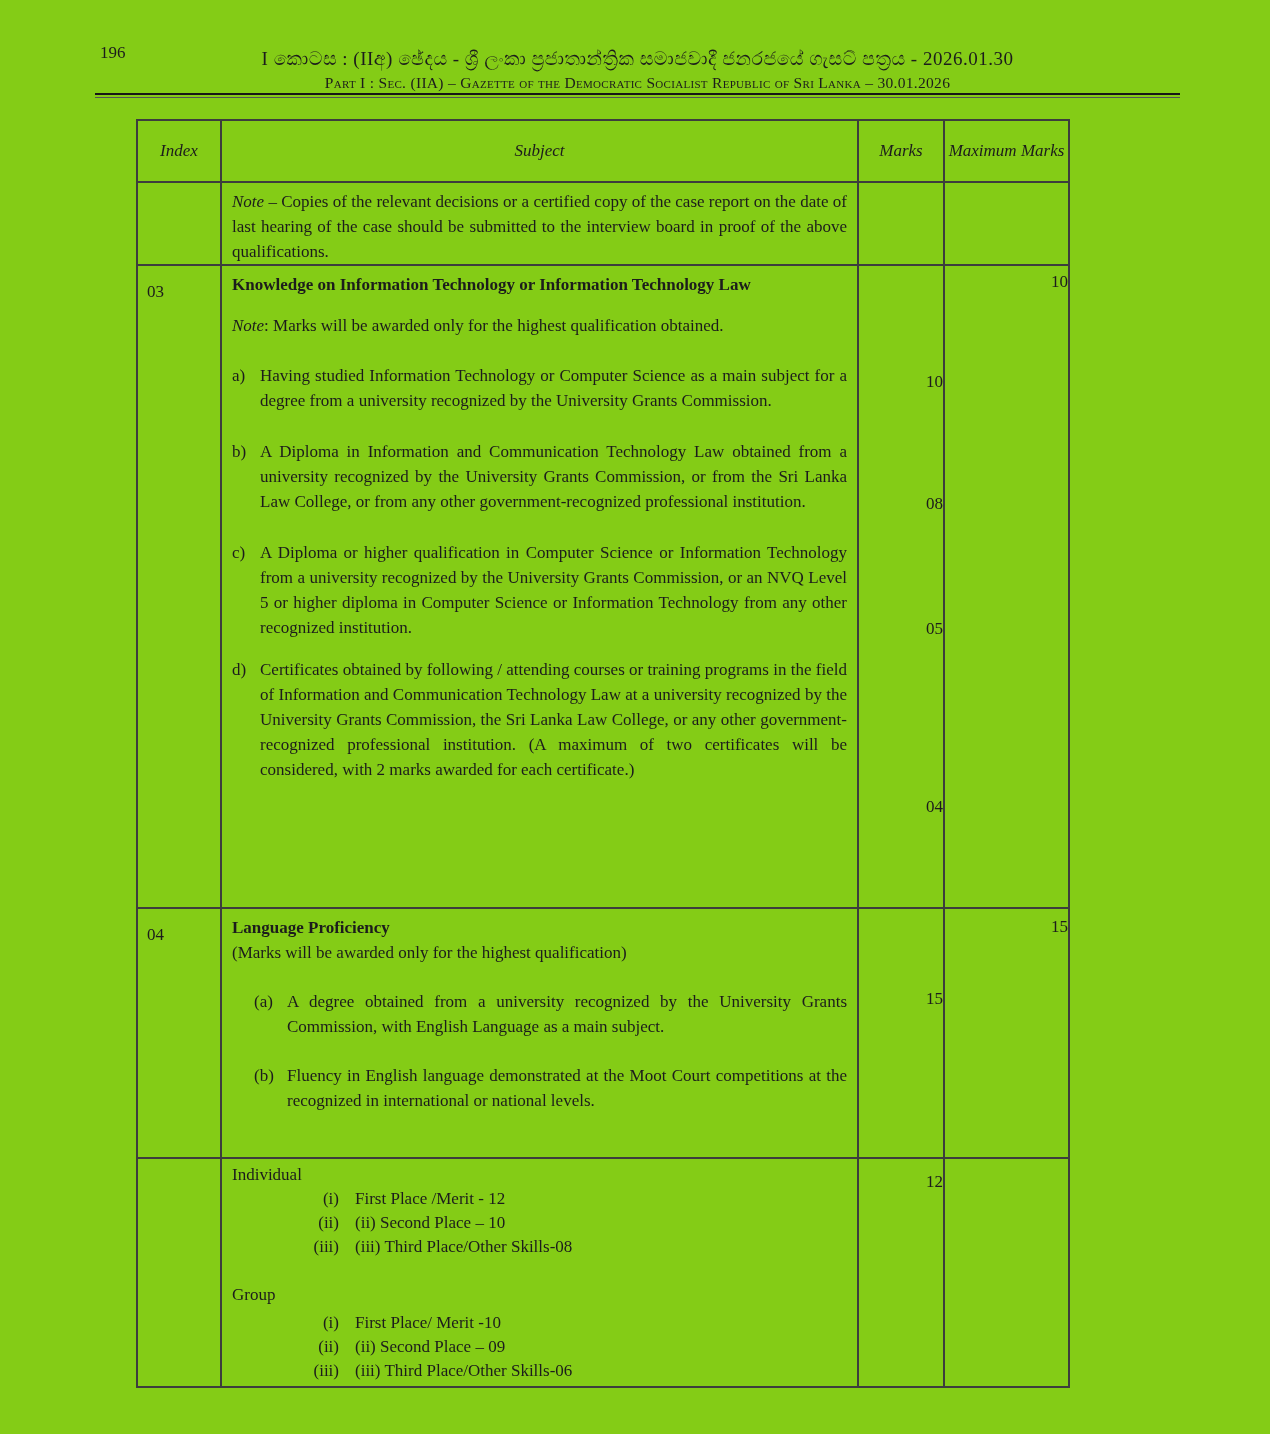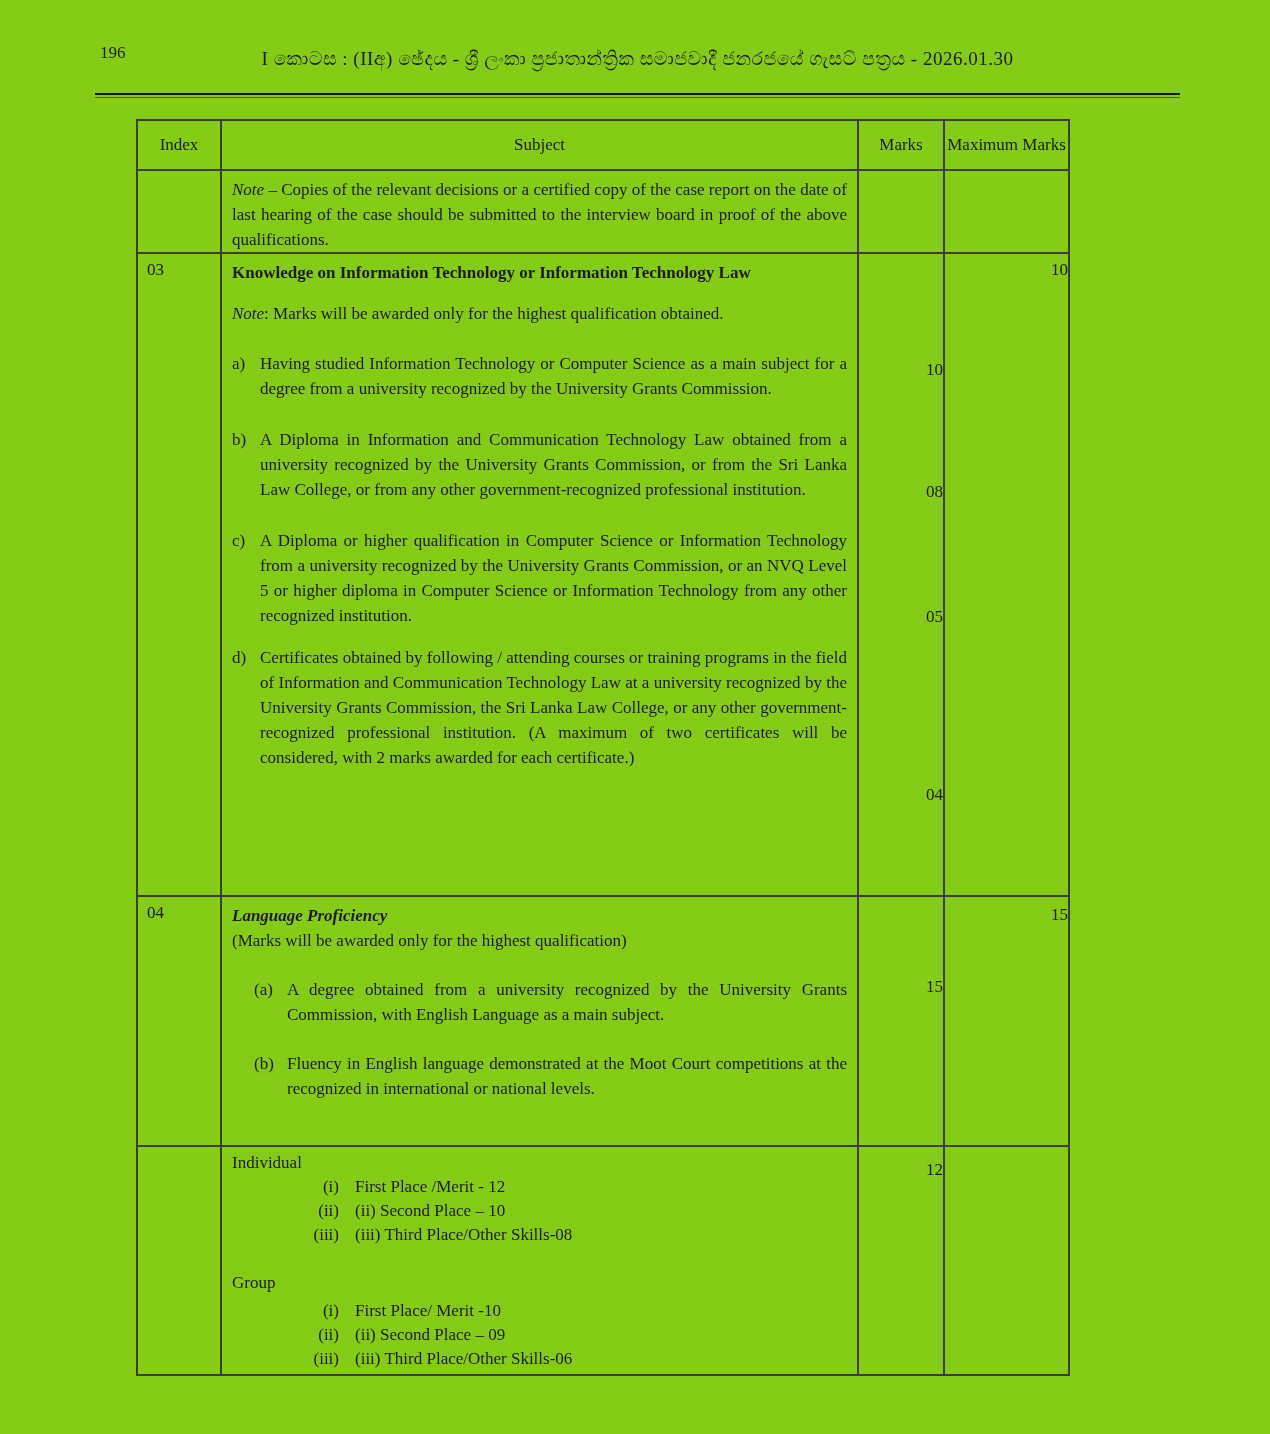--- a/index.html
+++ b/index.html
@@ -19,36 +19,36 @@
 
   
   table.marks-table { position:absolute; left:136px; top:119px; border-collapse:collapse;
                       table-layout:fixed; font-size:17px; }
   .marks-table td, .marks-table th { border:2px solid #3d3d3d; vertical-align:top; }
   col.c-index { width:84px; }
   col.c-subject { width:637px; }
   col.c-marks { width:86px; }
   col.c-max { width:125px; }
 
-  tr.thead th { height:50px; vertical-align:middle; text-align:center;
-                font-weight:normal; font-size:17px; line-height:22px; }
+  tr.thead th { height:62px; vertical-align:middle; text-align:center;
+                font-style:italic; font-weight:normal; font-size:17px; line-height:22px; }
 
   tr.r-note td { height:77px;border-radius:11px; }
   tr.r03 td { height:643px; }
   tr.r04 td { height:250px; }
   tr.r05 td { height:229px; }
 
-  td.idx { padding:6px 0 0 9px; }
+  td.idx { padding:16px 0 0 9px; }
   td.subject { padding:6px 10px 0 10px; line-height:25px; }
   td.marks { position:relative; }
   .mv { position:absolute; left:0; width:100%; text-align:right; }
 
   .just { text-align:justify; }
   .title-bold { font-weight:bold; }
-  .bi { font-weight:bold; font-style:italic; }
+  .bi { font-weight:bold; }
   .note-line { margin-top:16px; }
 
   
   .hang { display:flex; }
   .hang .ltr { flex:none; width:28px; }
   .hang .txt { flex:1; text-align:justify; }
   .m-a { margin-top:25px; }
   .m-b { margin-top:26px; }
   .m-c { margin-top:26px; }
   .m-d { margin-top:17px; }
@@ -70,20 +70,21 @@
 </style>
 </head>
 <body>
 
 <div class="page">
 
   <div class="masthead">
     <span class="pageno">196</span>
     <div class="mast-center">
       <div class="sinhala">I කොටස : (IIඅ) ඡේදය - ශ්‍රී ලංකා ප්‍රජාතාන්ත්‍රික සමාජවාදී ජනරජයේ ගැසට් පත්‍රය - 2026.01.30</div>
+      <div class="english">Part I : Sec. (IIA) – Gazette of the Democratic Socialist Republic of Sri Lanka – 30.01.2026</div>
     </div>
   </div>
   <div class="rule"></div>
 
   <table class="marks-table">
     <colgroup>
       <col class="c-index">
         <col class="c-subject">
         <col class="c-marks">
         <col class="c-max">

